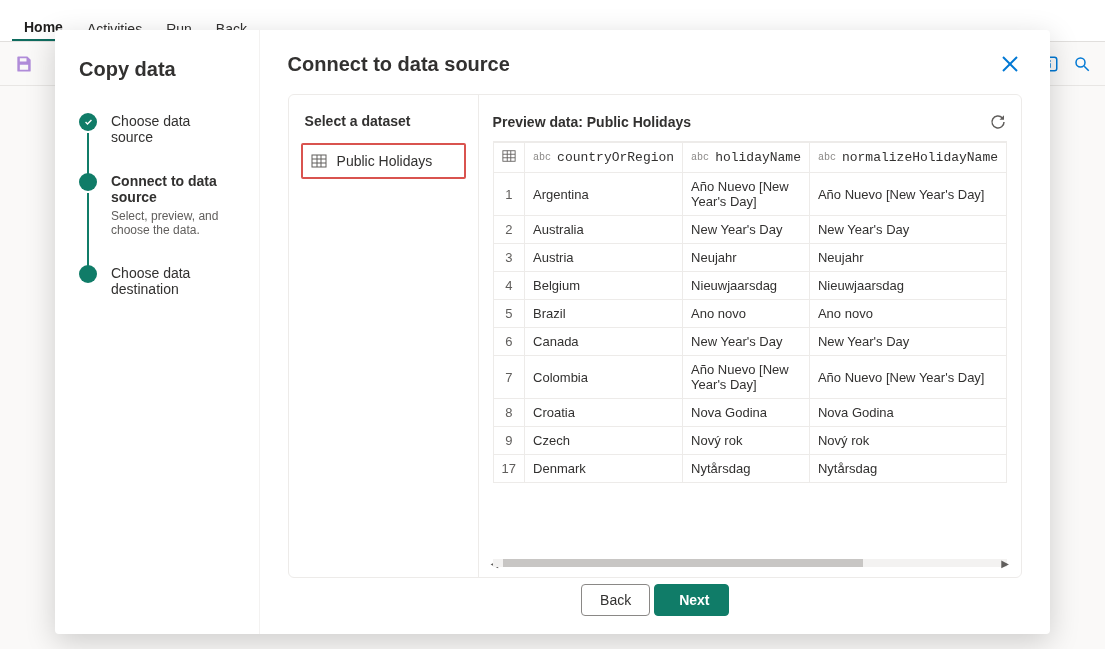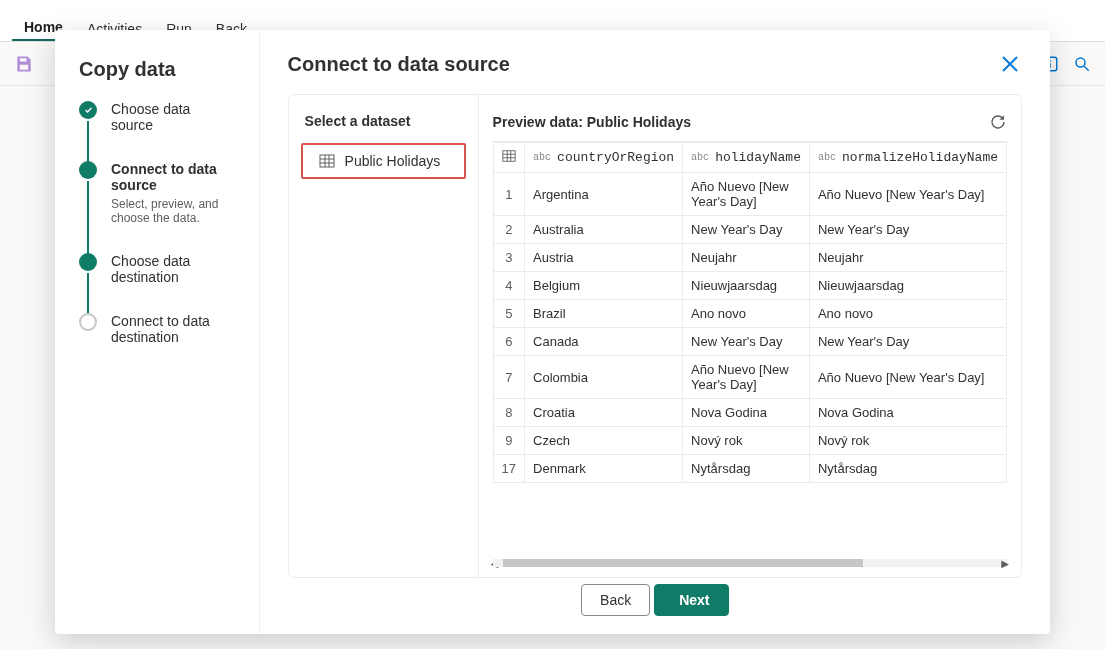--- a/index.html
+++ b/index.html
@@ -15,21 +15,21 @@
   .toolbar { height: 44px; display: flex; align-items: center; padding: 0 14px; background: #faf9f8; border-bottom: 1px solid #e8e6e4; position: relative; }
   .save-icon { width: 20px; height: 20px; color: #b08cd9; }
   .right-tools { margin-left: auto; display: flex; align-items: center; gap: 14px; }
   .right-tools .icon { width: 18px; height: 18px; color: #0078d4; }
 
   
   .modal { position: absolute; top: 30px; left: 55px; right: 55px; bottom: 15px; background: #fff; border-radius: 4px; box-shadow: 0 8px 30px rgba(0,0,0,0.18); display: flex; overflow: hidden; }
 
   
   .left-panel { width: 290px; padding: 28px 24px; border-right: 1px solid #f3f2f1; }
-  .left-title { font-size: 20px; font-weight: 600; margin-bottom: 20px; }
+  .left-title { font-size: 20px; font-weight: 600; margin-bottom: 32px; }
   .steps { position: relative; }
   .step { display: flex; align-items: flex-start; position: relative; padding-bottom: 28px; }
   .step:last-child { padding-bottom: 0; }
   .step::before { content: ""; position: absolute; left: 8px; top: 20px; bottom: -4px; width: 2px; background: #107c68; }
   .step:last-child::before { display: none; }
   .step.pending::before { background: #c8c6c4; }
   .step.pending-prev::before { background: #107c68; }
   .step-circle { width: 18px; height: 18px; border-radius: 50%; flex-shrink: 0; margin-right: 14px; display: flex; align-items: center; justify-content: center; }
   .step.done .step-circle { background: #107c68; }
   .step.done .step-circle svg { width: 11px; height: 11px; color: #fff; }
@@ -42,21 +42,21 @@
 
   
   .right-panel { flex: 1; display: flex; flex-direction: column; padding: 22px 28px 18px 28px; position: relative; }
   .rp-header { display: flex; align-items: center; justify-content: space-between; margin-bottom: 18px; }
   .rp-title { font-size: 20px; font-weight: 600; }
   .close-btn { width: 24px; height: 24px; cursor: pointer; color: #0078d4; }
 
   .content-card { flex: 1; border: 1px solid #edebe9; border-radius: 6px; display: flex; overflow: hidden; }
   .dataset-col { width: 190px; border-right: 1px solid #edebe9; padding: 18px 12px; }
   .dataset-title { font-weight: 600; font-size: 14px; margin-bottom: 14px; padding-left: 4px; }
-  .dataset-item { display: flex; align-items: center; gap: 10px; padding: 8px 16px; border: 2px solid #d9534f; border-radius: 2px; cursor: pointer; }
+  .dataset-item { display: flex; align-items: center; gap: 10px; padding: 8px 8px; border: 2px solid #d9534f; border-radius: 2px; cursor: pointer; }
   .dataset-item .tbl-icon { width: 16px; height: 16px; color: #605e5c; }
   .dataset-item span.lbl { color: #323130; }
 
   .preview-col { flex: 1; display: flex; flex-direction: column; padding: 18px 14px 8px 14px; overflow: hidden; }
   .preview-head { display: flex; align-items: center; justify-content: space-between; margin-bottom: 10px; }
   .preview-title { font-weight: 600; }
   .refresh-icon { width: 18px; height: 18px; color: #605e5c; cursor: pointer; }
 
   .table-wrap { flex: 1; overflow: auto; border-top: 1px solid #edebe9; }
   table { border-collapse: collapse; width: 100%; font-size: 13px; }
@@ -128,24 +128,20 @@
           <div class="step-label">Connect to data source</div>
           <div class="step-sub">Select, preview, and choose the data.</div>
         </div>
       </div>
 
       <div class="step upcoming pending-prev">
         <div class="step-circle"></div>
         <div class="step-label">Choose data destination</div>
       </div>
 
-      <div class="step pending">
-        <div class="step-circle"></div>
-        <div class="step-label">Connect to data destination</div>
-      </div>
 
 
     </div>
   </div>
 
   <div class="right-panel">
     <div class="rp-header">
       <div class="rp-title">Connect to data source</div>
       <svg class="close-btn" viewBox="0 0 24 24">
           <line x1="5" y1="5" x2="19" y2="19" stroke="currentColor" stroke-width="2"></line>

